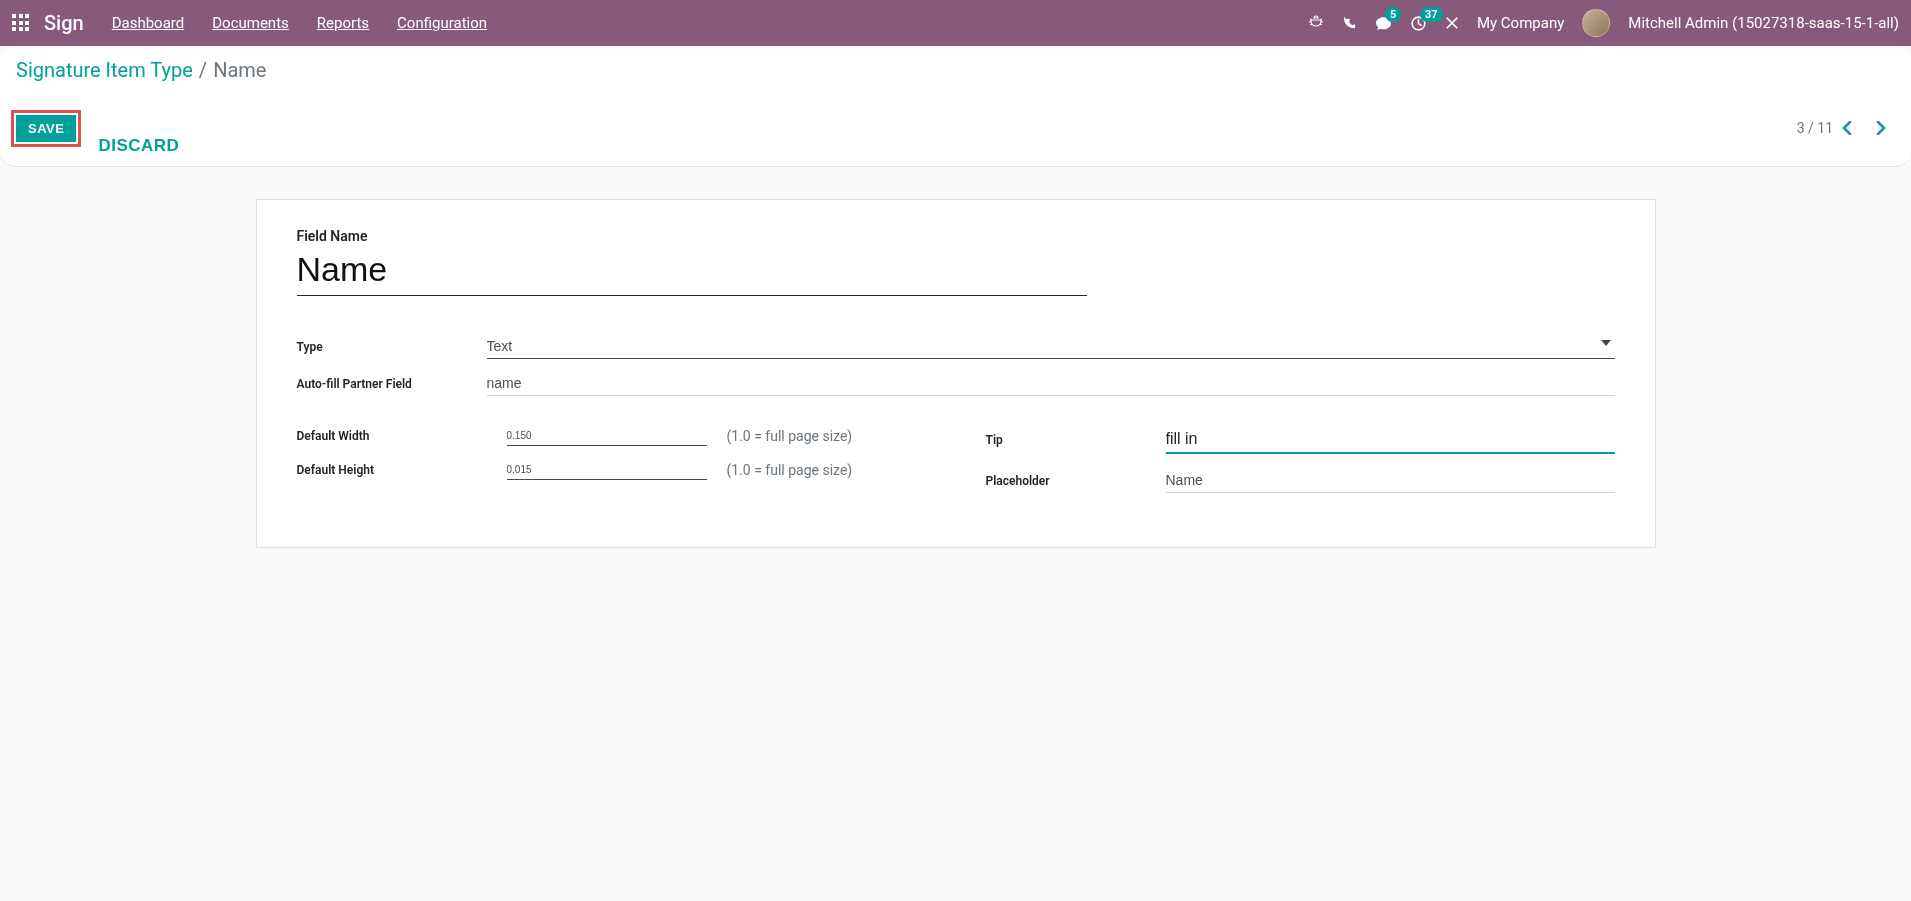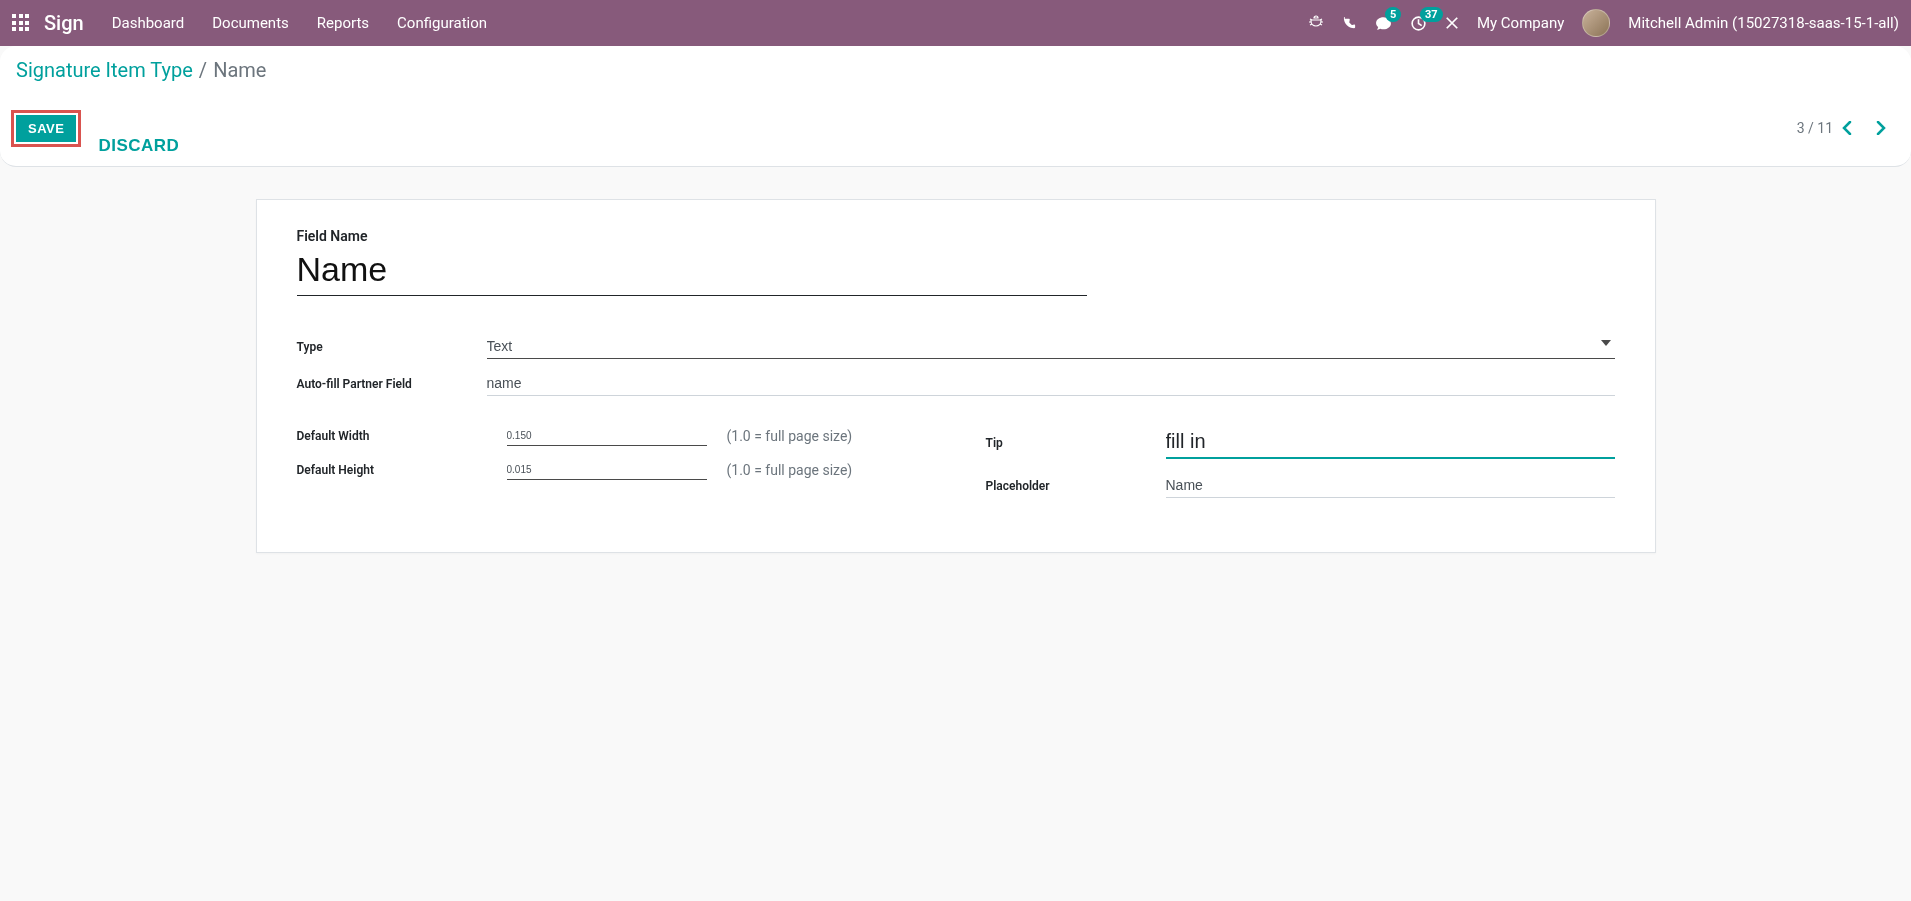--- a/index.html
+++ b/index.html
@@ -27,21 +27,21 @@
     margin-right: 14px;
     cursor: pointer;
   }
   .apps-icon span { background: #fff; width:4px; height:4px; }
   .brand {
     font-size: 20px;
     font-weight: 500;
     margin-right: 28px;
     cursor: pointer;
   }
-  .nav-links { display: flex; gap: 28px; }
+  .nav-links { display: flex; gap: 28px; text-decoration: underline; }
   .nav-links a { color: #fff; text-decoration: none; font-size: 15px; cursor:pointer; }
   .nav-right { margin-left: auto; display: flex; align-items: center; gap: 18px; }
   .nav-icon { position: relative; cursor: pointer; display:flex; align-items:center; }
   .nav-icon svg { fill: #fff; }
   .badge {
     position: absolute;
     top: -8px; left: 10px;
     background: #00a09d;
     color: #fff;
     border-radius: 10px;
@@ -181,21 +181,21 @@
     padding: 4px 0;
     font-size:10px;
     color:#495057;
   }
   .input-tip {
     border:none;
     border-bottom: 2px solid #00a09d;
     outline:none;
     width:100%;
     padding:4px 0;
-    font-size:20px;
+    font-size:16px;
     color:#212529;
   }
   .input-ph {
     border:none;
     border-bottom:1px solid #ced4da;
     outline:none;
     width:100%;
     padding:4px 0;
     font-size:14px;
     color:#495057;

